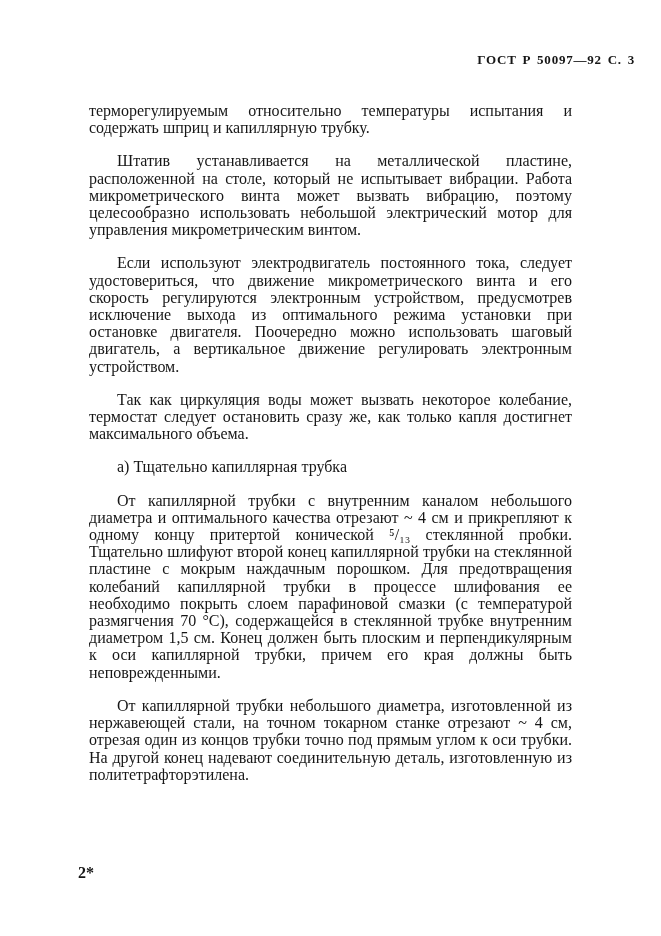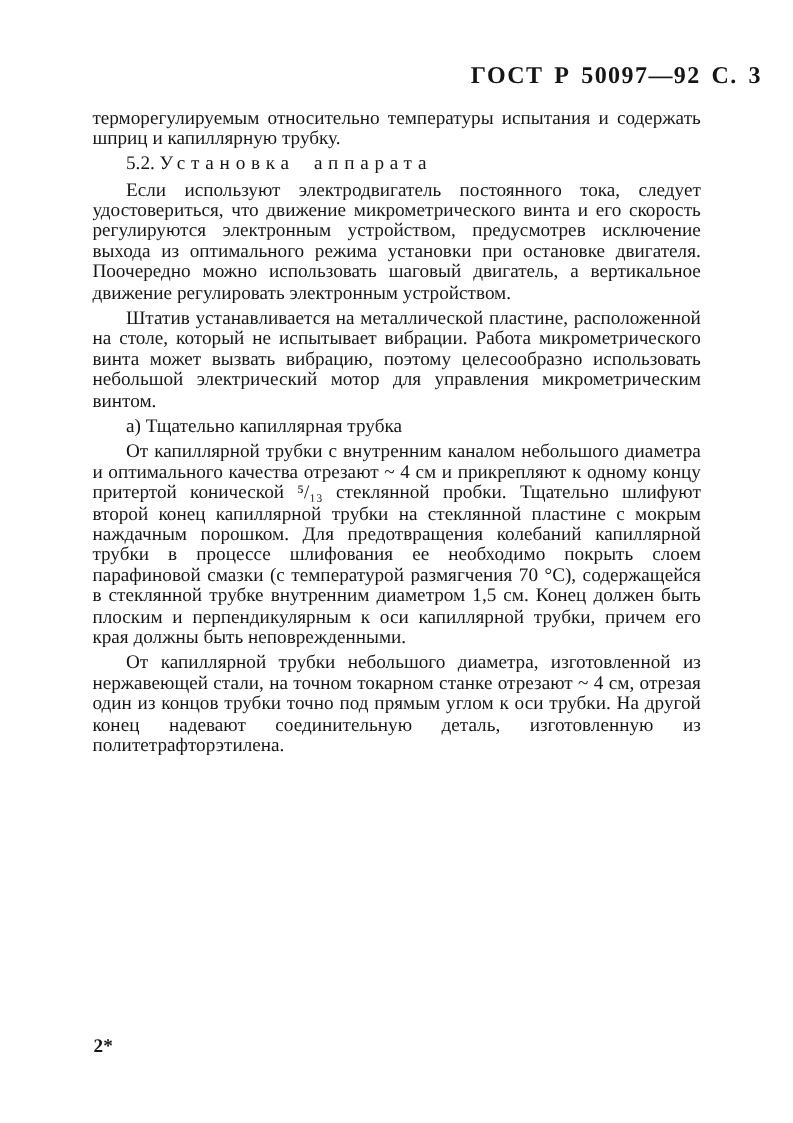--- a/index.html
+++ b/index.html
@@ -15,39 +15,39 @@
     background: #ffffff;
     color: #161616;
     font-family: "Liberation Serif", "DejaVu Serif", serif;
     overflow: hidden;
     box-sizing: border-box;
   }
   .running-head {
     position: absolute;
     top: 52px;
     right: 26px;
-    font-size: 20px;
+    font-size: 13px;
     font-weight: bold;
     letter-spacing: 0.06em;
     word-spacing: 0.14em;
     white-space: nowrap;
   }
   .doc-body {
     position: absolute;
     top: 86px;
     left: 73px;
     width: 515px;
     font-size: 16px;
     line-height: 17.2px;
     text-align: justify;
     hyphens: auto;
     -webkit-hyphens: auto;
   }
   .doc-body p {
-    margin: 4px;
+    margin: 16px;
     text-indent: 28px;
   }
   .doc-body p.flush {
     text-indent: 0;
   }
   .sec-heading .sec-title {
     letter-spacing: 0.30em;
     word-spacing: 0.45em;
   }
   .footer-mark {
@@ -62,27 +62,27 @@
 <body>
 
 <div class="page">
 
   <div class="running-head">ГОСТ Р 50097—92 С. 3</div>
 
   <div class="doc-body">
 
     <p class="flush">терморегулируемым относительно температуры испытания и содержать шприц и капиллярную трубку.</p>
 
-    <p class="sec-heading"><span class="sec-num">5.2.</span> <span class="sec-title">Установка аппарата</span></p>
 
+
+    <p>Штатив устанавливается на металлической пластине, расположенной на столе, который не испытывает вибрации. Работа микрометрического винта может вызвать вибрацию, поэтому целесообразно использовать небольшой электрический мотор для управления микрометрическим винтом.</p>
 
     <p>Если используют электродвигатель постоянного тока, следует удостовериться, что движение микрометрического винта и его скорость регулируются электронным устройством, предусмотрев исключение выхода из оптимального режима установки при остановке двигателя. Поочередно можно использовать шаговый двигатель, а вертикальное движение регулировать электронным устройством.</p>
 
-    <p>Штатив устанавливается на металлической пластине, расположенной на столе, который не испытывает вибрации. Работа микрометрического винта может вызвать вибрацию, поэтому целесообразно использовать небольшой электрический мотор для управления микрометрическим винтом.</p>
-
+    <p>Так как циркуляция воды может вызвать некоторое колебание, термостат следует остановить сразу же, как только капля достигнет максимального объема.</p>
 
 
     <p>а) Тщательно капиллярная трубка</p>
 
     <p>От капиллярной трубки с внутренним каналом небольшого диаметра и оптимального качества отрезают ~ 4 см и прикрепляют к одному концу притертой конической ⁵/₁₃ стеклянной пробки. Тщательно шлифуют второй конец капиллярной трубки на стеклянной пластине с мокрым наждачным порошком. Для предотвращения колебаний капиллярной трубки в процессе шлифования ее необходимо покрыть слоем парафиновой смазки (с температурой размягчения 70 °С), содержащейся в стеклянной трубке внутренним диаметром 1,5 см. Конец должен быть плоским и перпендикулярным к оси капиллярной трубки, причем его края должны быть неповрежденными.</p>
 
 
     <p>От капиллярной трубки небольшого диаметра, изготовленной из нержавеющей стали, на точном токарном станке отрезают ~ 4 см, отрезая один из концов трубки точно под прямым углом к оси трубки. На другой конец надевают соединительную деталь, изготовленную из политетрафторэтилена.</p>
 
 

